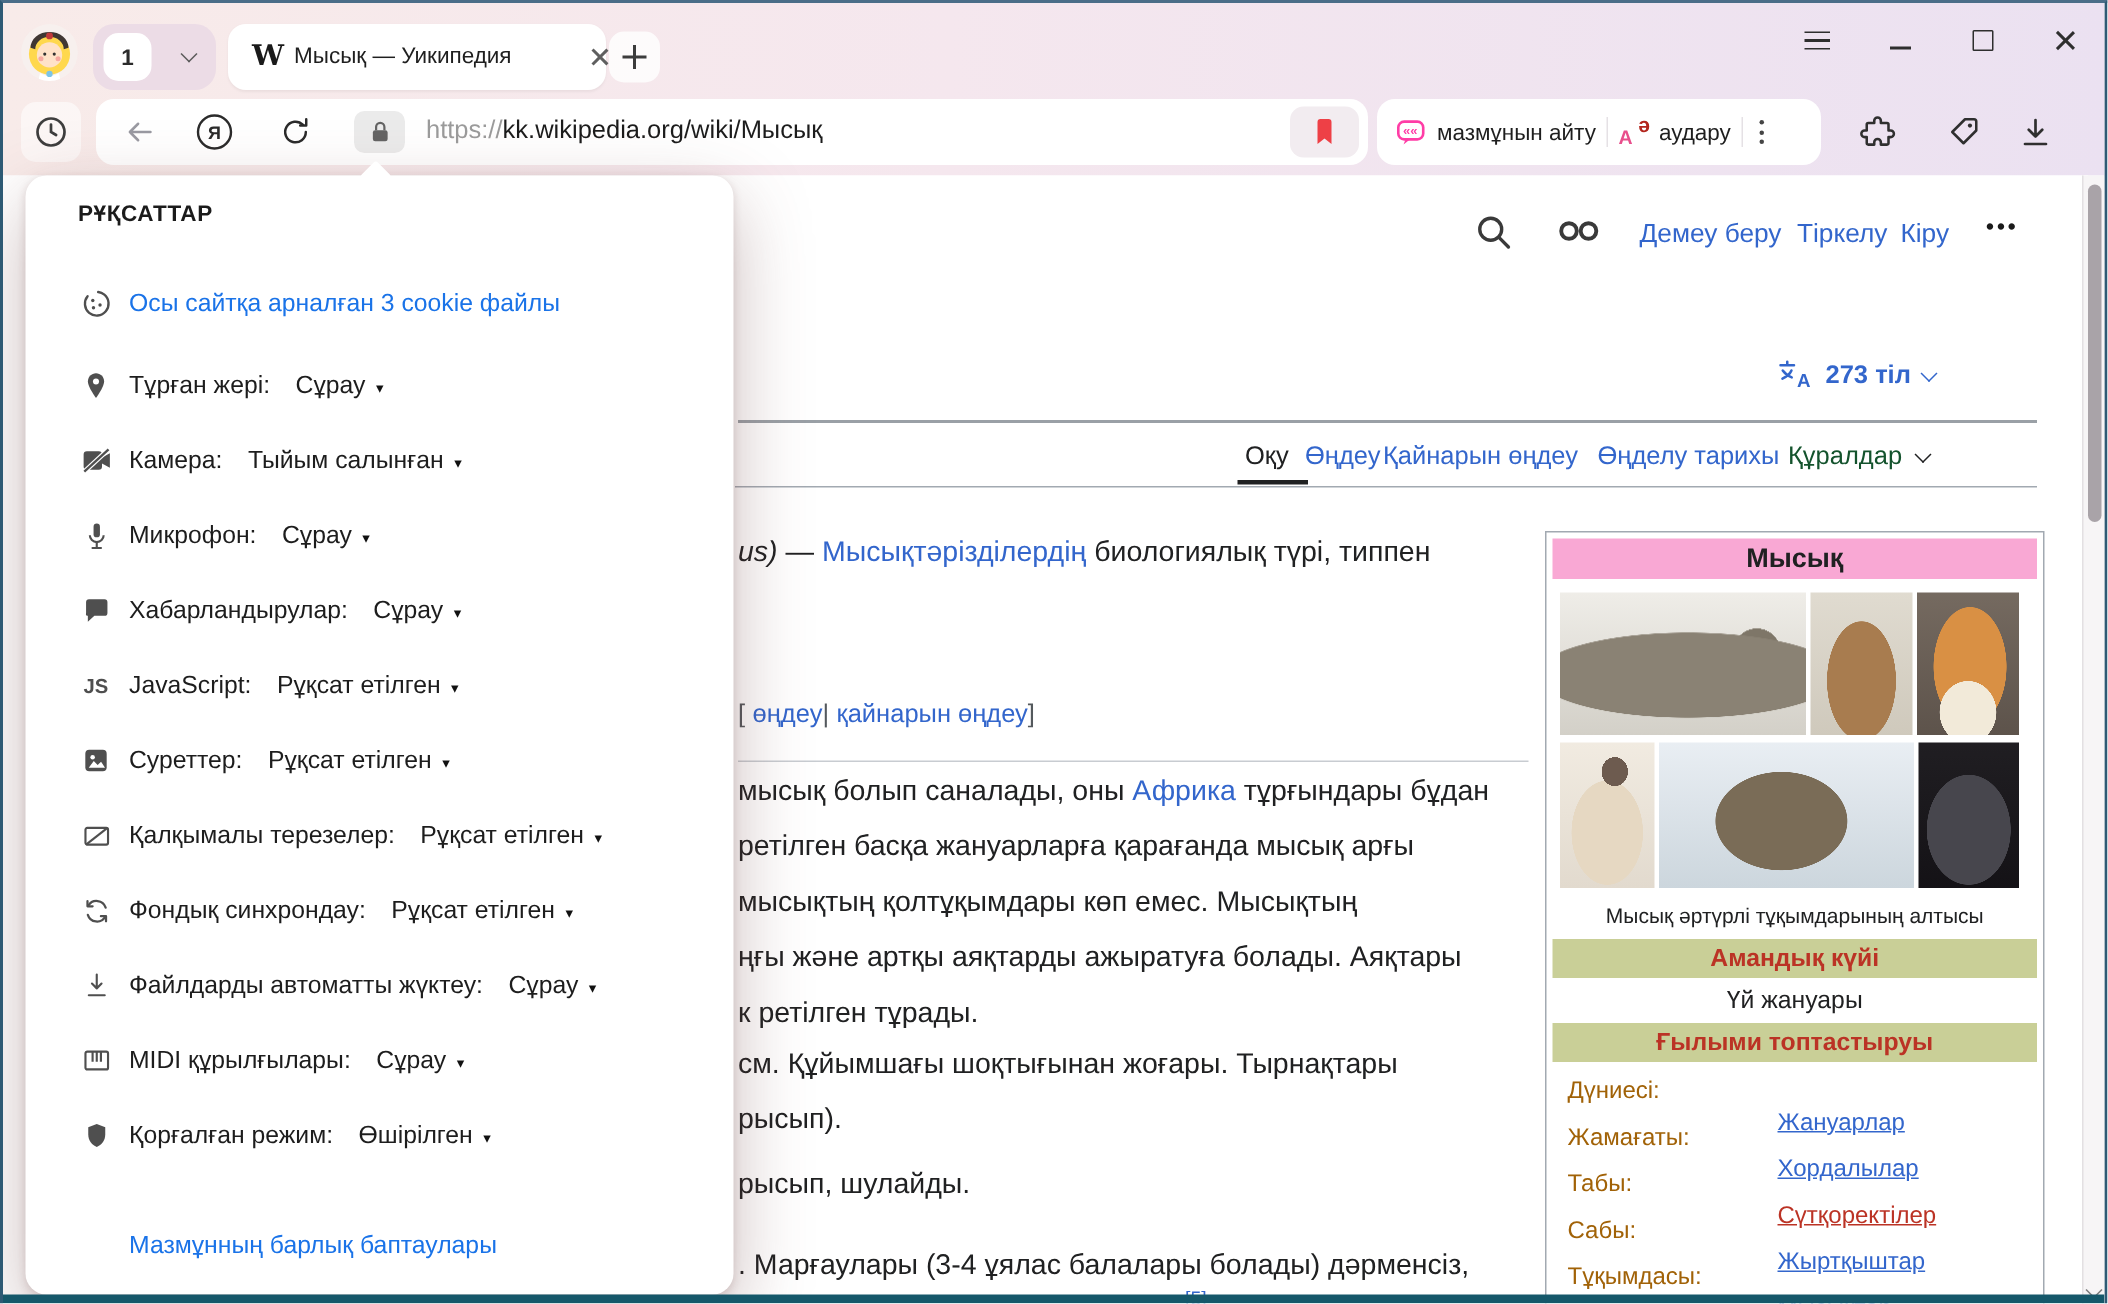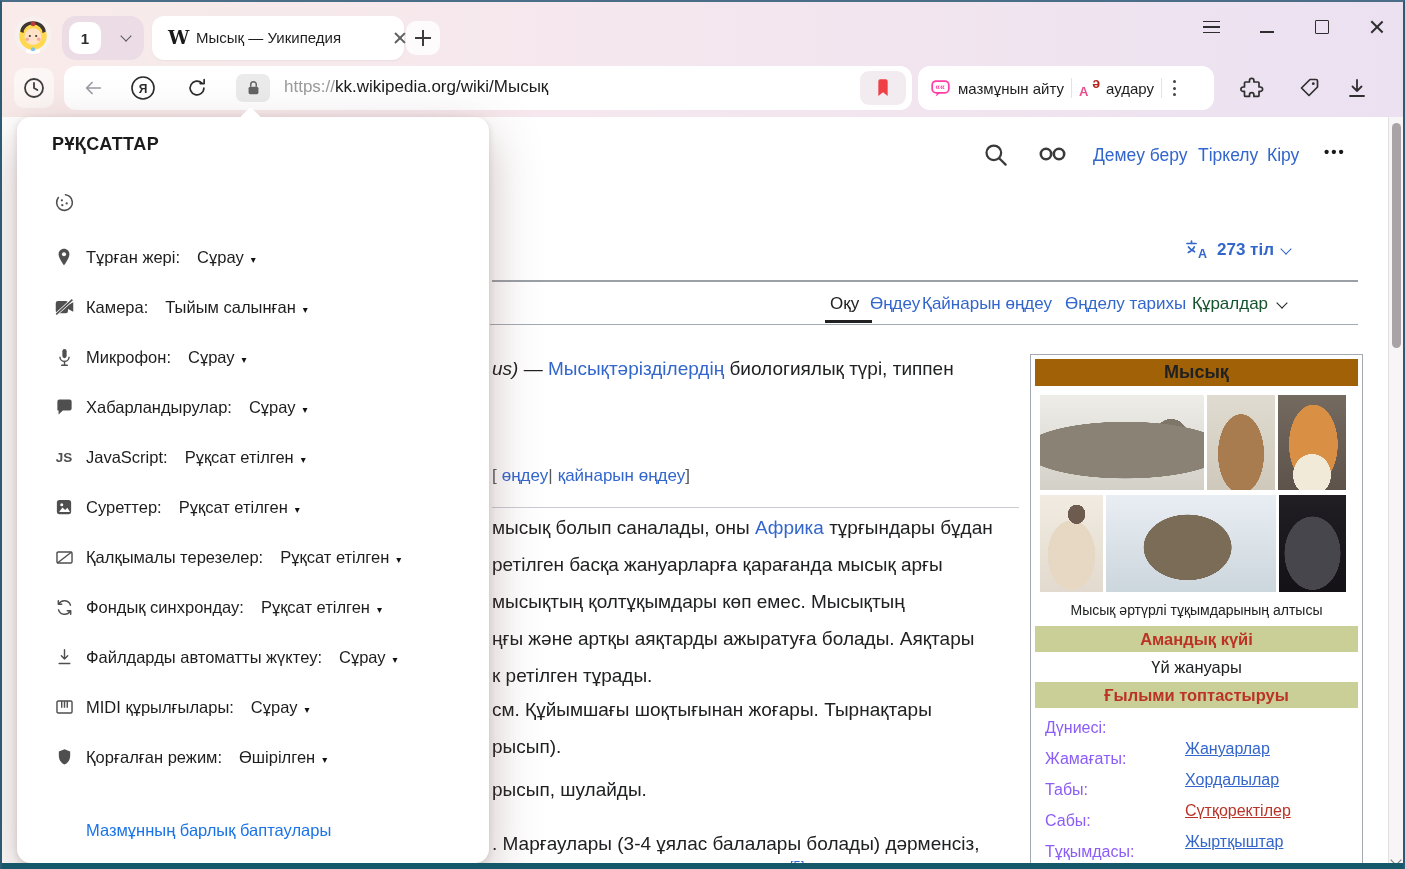--- a/index.html
+++ b/index.html
@@ -77,44 +77,44 @@
 
   .frag { position:absolute; left:490px; font-size:19px; color:#202122; white-space:nowrap; }
   .intro { top:241px; }
   .editline { top:349px; font-size:17px; color:#54595d; }
   .editline span { margin-right:5px; }
   .hr { position:absolute; left:490px; top:390px; width:527px; height:1px; background:#c8ccd1; }
   .ref { position:absolute; left:788px; top:741px; font-size:13px; }
 
   
   .infobox { position:absolute; left:1028px; top:237px; width:333px; border:1px solid #a2a9b1; background:#fff; padding:4px; }
-  .ib-title { height:27px; background:#a16207; display:flex; align-items:center; justify-content:center; font-size:18px; font-weight:bold; color:#202122; margin-bottom:9px; }
+  .ib-title { height:27px; background:#f9a8d4; display:flex; align-items:center; justify-content:center; font-size:18px; font-weight:bold; color:#202122; margin-bottom:9px; }
   .c-row { display:flex; gap:3px; margin-left:5px; margin-bottom:5px; width:306px; }
   .c-row > div { height:95px; }
   .c-row2 > div { height:97px; }
   .ci1 { width:165px; background:radial-gradient(ellipse 62% 30% at 52% 58%, #8a8274 0 99%, transparent 100%), radial-gradient(circle 16px at 80% 42%, #7e7668 0 99%, transparent 100%), linear-gradient(180deg,#efede8,#d3d0c8); }
   .ci2 { width:68px; background:radial-gradient(ellipse 34% 42% at 50% 62%, #a87c4f 0 99%, transparent 100%), linear-gradient(180deg,#e0dbd0,#cfc9bc); }
   .ci3 { width:68px; background:radial-gradient(ellipse 28% 22% at 50% 84%, #f2ead9 0 99%, transparent 100%), radial-gradient(ellipse 36% 42% at 52% 52%, #d99044 0 99%, transparent 100%), linear-gradient(180deg,#756a60,#5d534b); }
   .ci4 { width:63px; background:radial-gradient(ellipse 14% 10% at 58% 20%, #6d5b4f 0 99%, transparent 100%), radial-gradient(ellipse 38% 36% at 50% 62%, #e6d8c2 0 99%, transparent 100%), linear-gradient(180deg,#f1ebe1,#e2dace); }
   .ci5 { width:170px; background:radial-gradient(ellipse 26% 34% at 48% 54%, #7a6c57 0 99%, transparent 100%), linear-gradient(180deg,#e9eef3,#ccd6dd); }
   .ci6 { width:67px; background:radial-gradient(ellipse 42% 38% at 50% 60%, #47464d 0 99%, transparent 100%), linear-gradient(180deg,#201e22,#141216); }
   .ib-caption { text-align:center; font-size:14px; color:#202122; padding:5px 4px 8px; }
   .ib-header { height:26px; background:#c9cf97; display:flex; align-items:center; justify-content:center; font-size:16.5px; font-weight:bold; color:#bb3325; }
   .ib-status { height:30px; display:flex; align-items:center; justify-content:center; font-size:16.5px; color:#202122; }
   .ib-header2 { margin-bottom:4px; }
   .tax-row { display:flex; height:31px; align-items:center; font-size:16px; }
-  .tax-row .tl { width:150px; padding-left:10px; color:#8b5cf6; }
+  .tax-row .tl { width:150px; padding-left:10px; color:#a16207; }
   .tax-row .tv { color:#3366cc;margin-top:43px; }
   .tax-row .tv.red { color:#bb3325; }
 
   
   .perm-panel { position:absolute; left:15px; top:115px; width:472px; height:746px; background:#fff; border-radius:14px;
                 box-shadow:0 2px 6px rgba(120,80,80,.20), 0 18px 50px rgba(110,65,65,.35); z-index:40; }
   .panel-arrow { position:absolute; top:-7px; left:226px; width:15px; height:15px; background:#fff; transform:rotate(45deg); border-radius:2px; }
-  .panel-title { position:absolute; left:35px; top:17px; font-size:18px; font-weight:bold; letter-spacing:.4px; color:#1b1b1b; }
+  .panel-title { position:absolute; left:35px; top:17px; font-size:15px; font-weight:bold; letter-spacing:.4px; color:#1b1b1b; }
   .perm-row { position:absolute; left:35px; height:26px; display:flex; align-items:center; gap:10px; }
   .perm-ic { width:24px; height:24px; display:flex; align-items:center; justify-content:center; color:#4f4f4f; }
   .p-label, .p-value { font-size:16.5px; color:#1d1d1d; white-space:nowrap; }
   .p-value { margin-left:7px; }
   .caret { font-size:10px; color:#111; margin-left:7px; }
   .cookie-row { top:72px; }
   .plink { font-size:16.5px; color:#1a73e8; text-decoration:none; white-space:nowrap; }
   .r1{top:127px;} .r2{top:177px;} .r3{top:227px;} .r4{top:277px;} .r5{top:327px;} .r6{top:377px;}
   .r7{top:427px;} .r8{top:477px;} .r9{top:527px;} .r10{top:577px;} .r11{top:627px;}
   .js-badge { font-size:13.5px; font-weight:bold; color:#4f4f4f; }
@@ -362,20 +362,21 @@
 
     <div class="perm-row cookie-row">
       <span class="perm-ic">
         <svg width="21" height="21" viewBox="0 0 24 24">
           <circle cx="12" cy="12" r="9" fill="none" stroke="#4f4f4f" stroke-width="1.8" stroke-dasharray="42 9" transform="rotate(-50 12 12)" stroke-linecap="round"></circle>
           <circle cx="9" cy="9.5" r="1.3" fill="#4f4f4f"></circle>
             <circle cx="14.5" cy="13" r="1.3" fill="#4f4f4f"></circle>
             <circle cx="9.5" cy="15" r="1.3" fill="#4f4f4f"></circle>
         </svg>
       </span>
+      <a class="plink" href="#">Осы сайтқа арналған 3 cookie файлы</a>
     </div>
 
     <div class="perm-row r1">
       <span class="perm-ic">
         <svg width="18" height="20" viewBox="0 0 24 26">
             <path d="M12 2c-4 0-7.2 3.2-7.2 7.2C4.8 14.6 12 24 12 24s7.2-9.4 7.2-14.8C19.2 5.2 16 2 12 2z" fill="#4f4f4f"></path>
             <circle cx="12" cy="9.4" r="2.7" fill="#fff"></circle>
           </svg>
       </span>
       <span class="p-label">Тұрған жері:</span>

